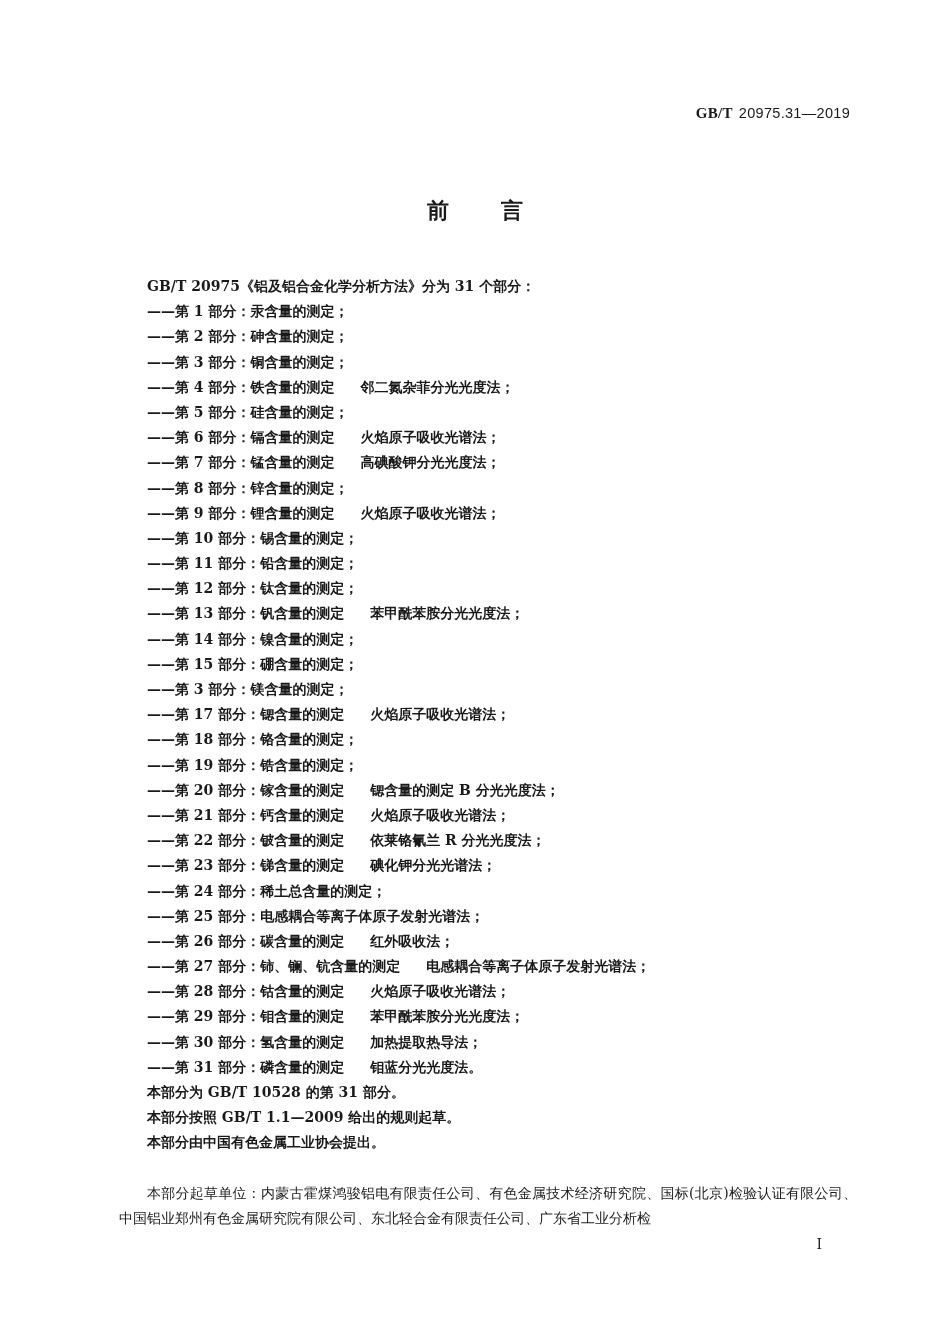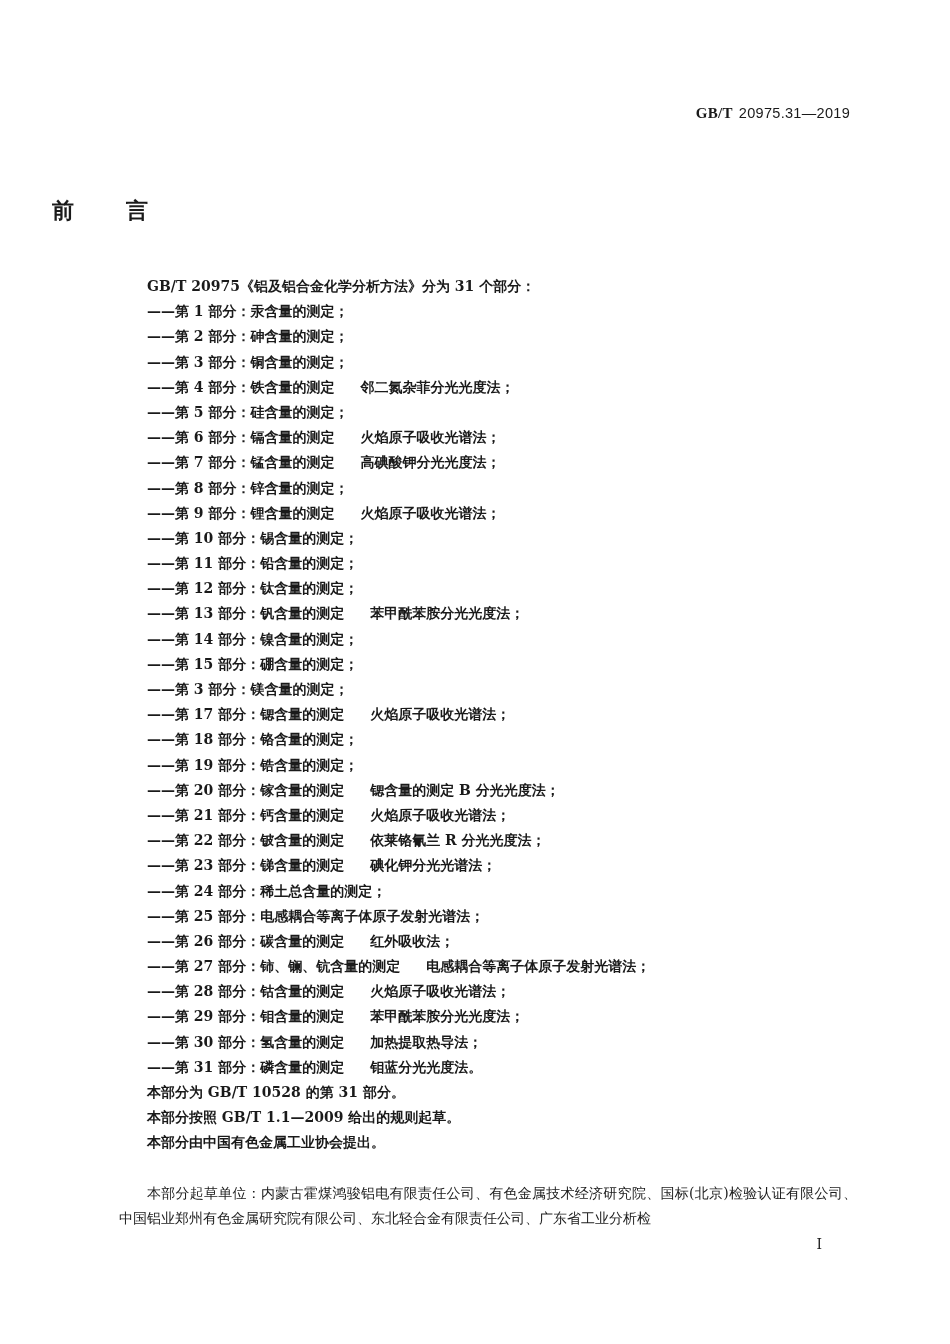--- a/index.html
+++ b/index.html
@@ -8,21 +8,21 @@
       font-family: "DejaVu Serif", "Liberation Serif", serif;
       color: #1a1a1a;
     }
     .std-code {
       position: absolute; top: 105px; right: 100px;
       font-size: 14px; letter-spacing: 0.3px;
     }
     .std-code .prefix { font-weight: bold; font-family: "Liberation Serif", "DejaVu Serif", serif; font-size: 15px; }
     .std-code .num { font-family: "Liberation Sans", "DejaVu Sans", sans-serif; font-size: 14.5px; margin-left: 6px; }
     .title {
-      position: absolute; top: 196px; left: 0; width: 950px; text-align: left;
+      position: absolute; top: 196px; left: 0; width: 950px; text-align: center;
       font-family: "DejaVu Sans", "Liberation Sans", sans-serif;
       font-weight: bold; font-size: 22px; letter-spacing: 52px; text-indent: 52px;
     }
     .content {
       position: absolute; top: 274px; left: 147px; width: 710px;
       font-size: 14px; line-height: 25.2px; font-weight: bold;
     }
     .line { white-space: nowrap; height: 25.2px; }
     .gap { display: inline-block; width: 26px; }
     .wrap-para {

